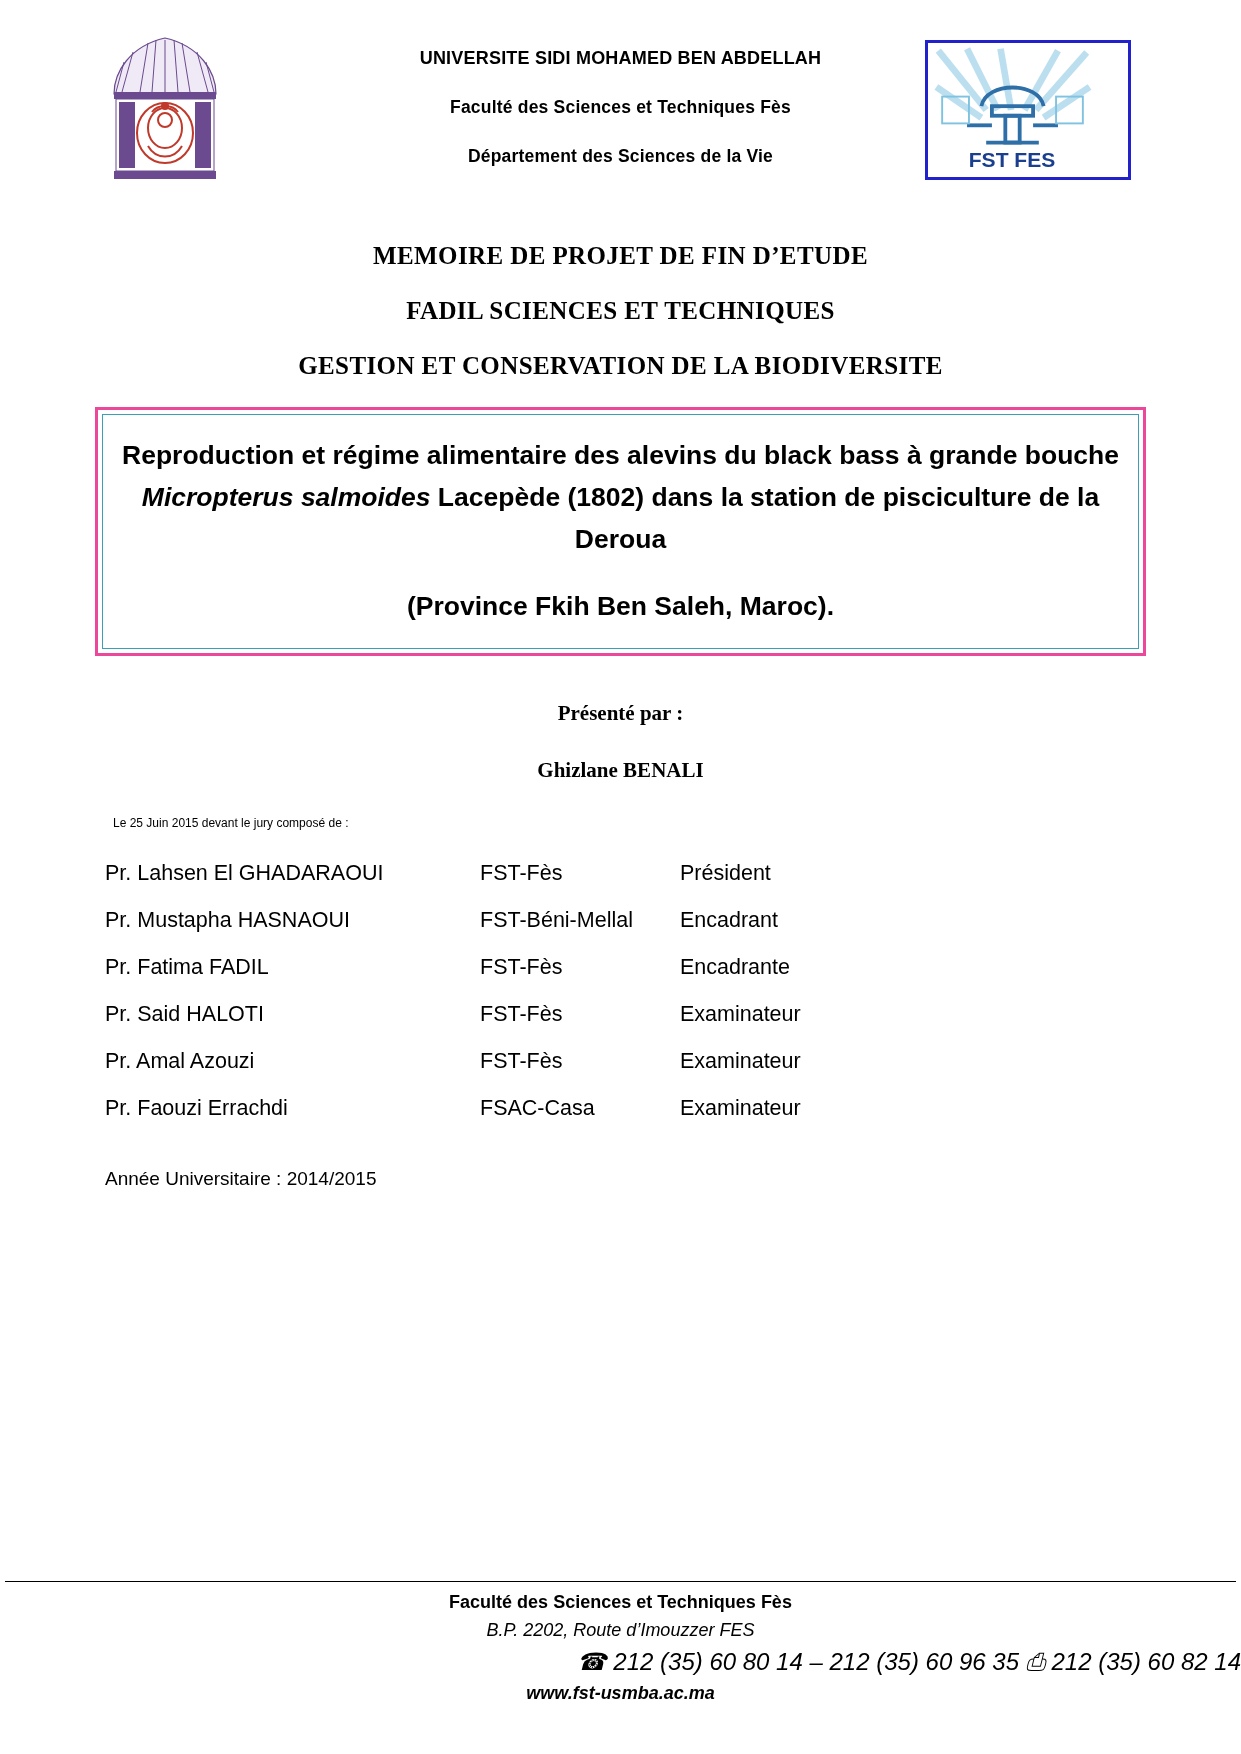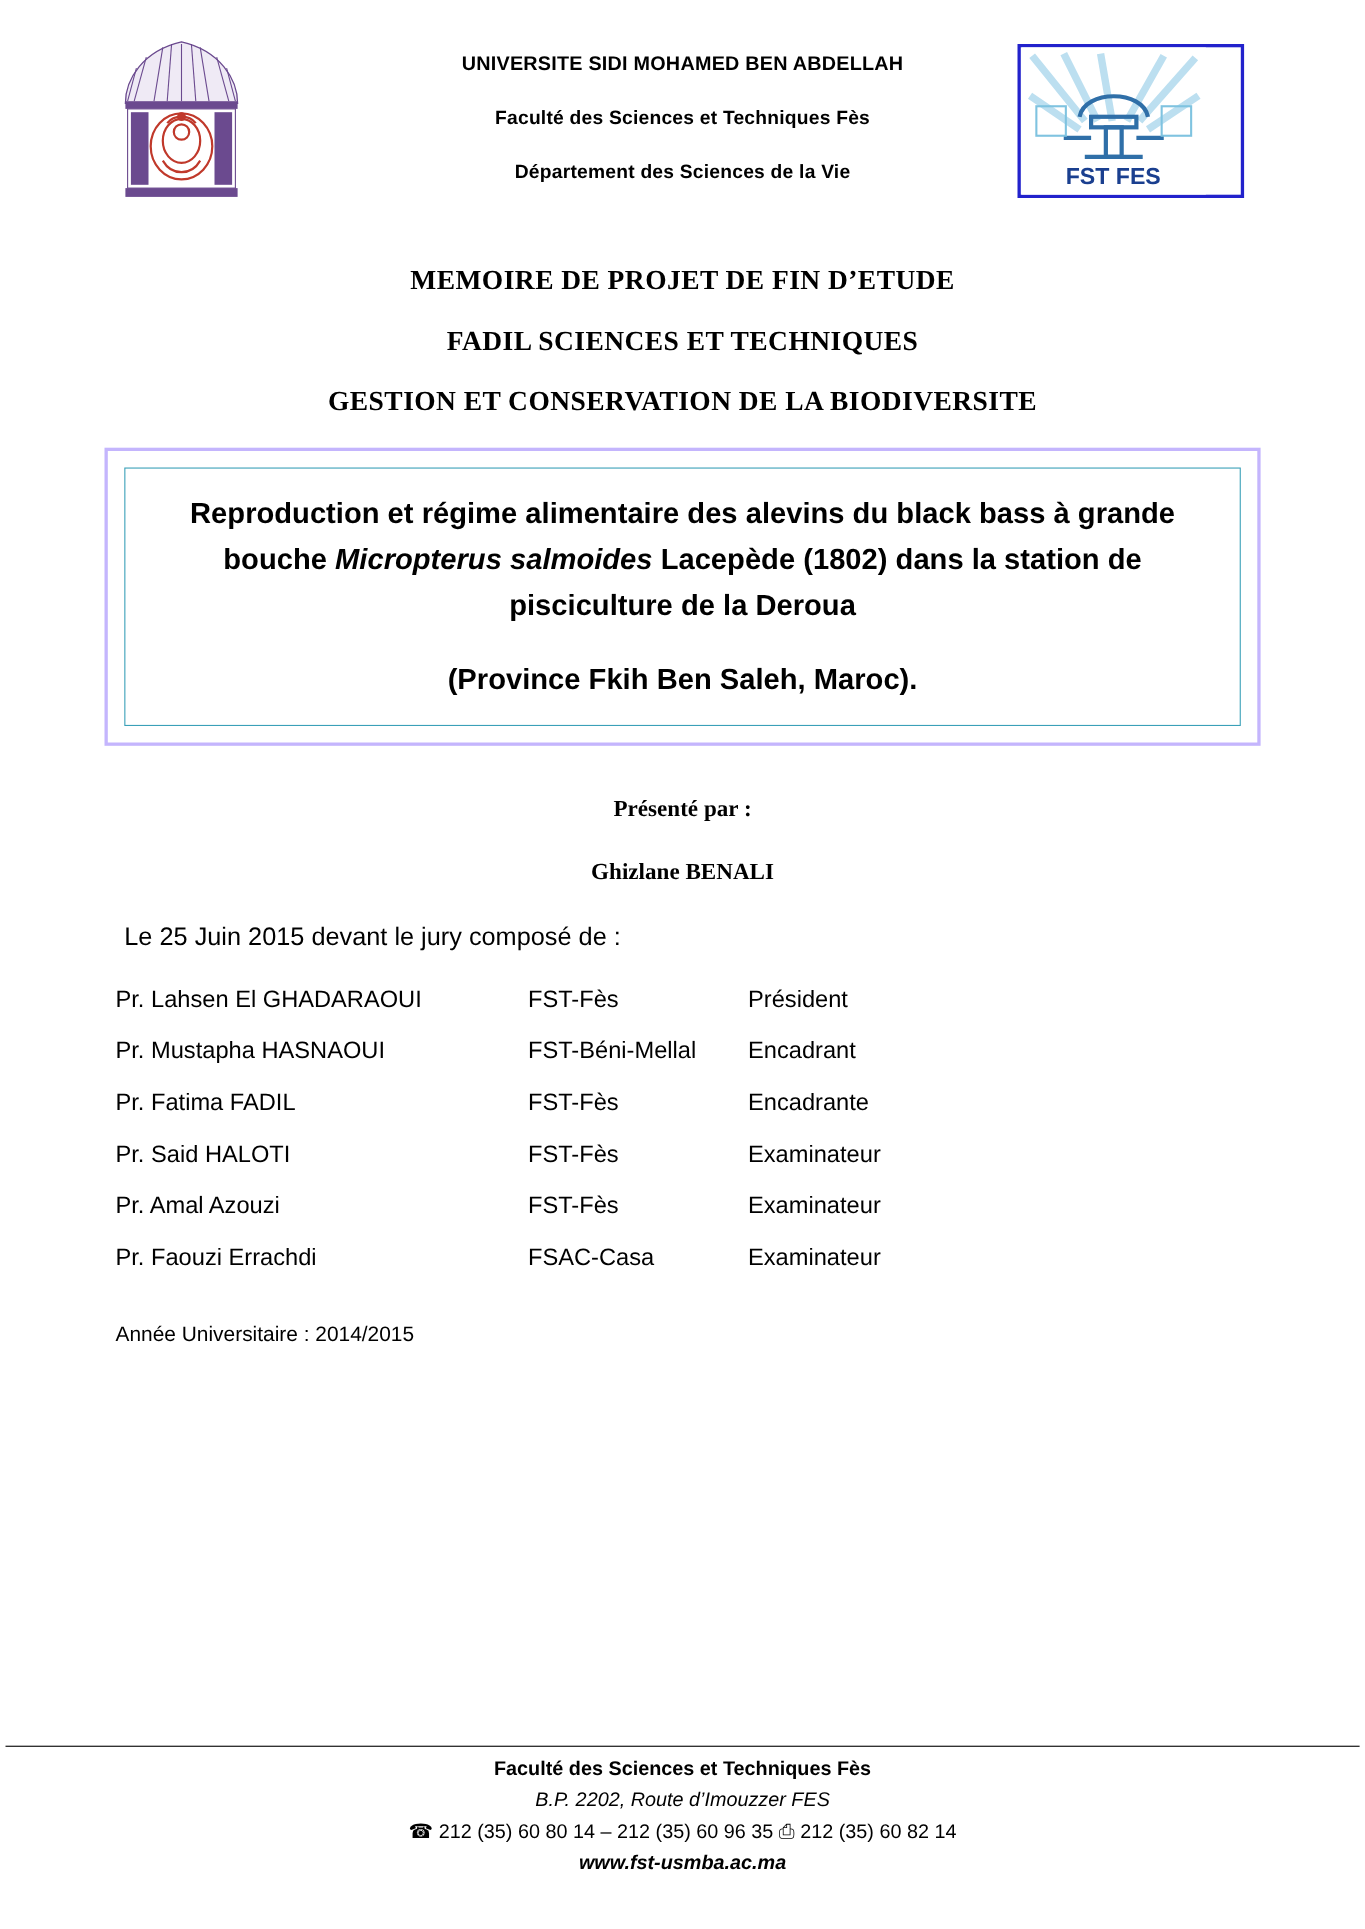--- a/index.html
+++ b/index.html
@@ -75,22 +75,22 @@
   .titles .t {
     font-weight: bold;
     font-size: 25px;
     letter-spacing: 0.4px;
     margin-bottom: 27px;
   }
 
   
   .frame-outer {
     margin-top: 18px;
-    border: 3px solid #c4b5fd;
-    padding: 15px;
+    border: 3px solid #ec4899;
+    padding: 4px;
     box-sizing: border-box;
   }
   .frame-inner {
     border: 1px solid #3aa0b8;
     padding: 20px 12px 26px 12px;
     box-sizing: border-box;
   }
   .main-title {
     text-align: center;
     font-size: 26.5px;
@@ -119,21 +119,21 @@
   .author {
     text-align: center;
     font-family: "Liberation Serif", serif;
     font-weight: bold;
     font-size: 21px;
     margin-top: 32px;
   }
 
   
   .jury-intro {
-    font-size: 23px;
+    font-size: 12px;
     margin-top: 33px;
     margin-left: 18px;
   }
   table.jury {
     margin-top: 20px;
     margin-left: 10px;
     border-collapse: collapse;
     font-size: 21.5px;
   }
   table.jury td {
@@ -167,22 +167,24 @@
     font-weight: bold;
     font-size: 18px;
     margin-bottom: 7px;
   }
   .footer .f2 {
     font-style: italic;
     font-size: 18px;
     margin-bottom: 7px;
   }
   .footer .f3 {
-    font-size: 18px;
+    font-style: italic;
+    font-size: 24px;
     margin-bottom: 7px;
+    text-align: right;
   }
   .footer .f4 {
     font-style: italic;
     font-weight: bold;
     font-size: 18px;
   }
 </style>
 </head>
 <body>
 

